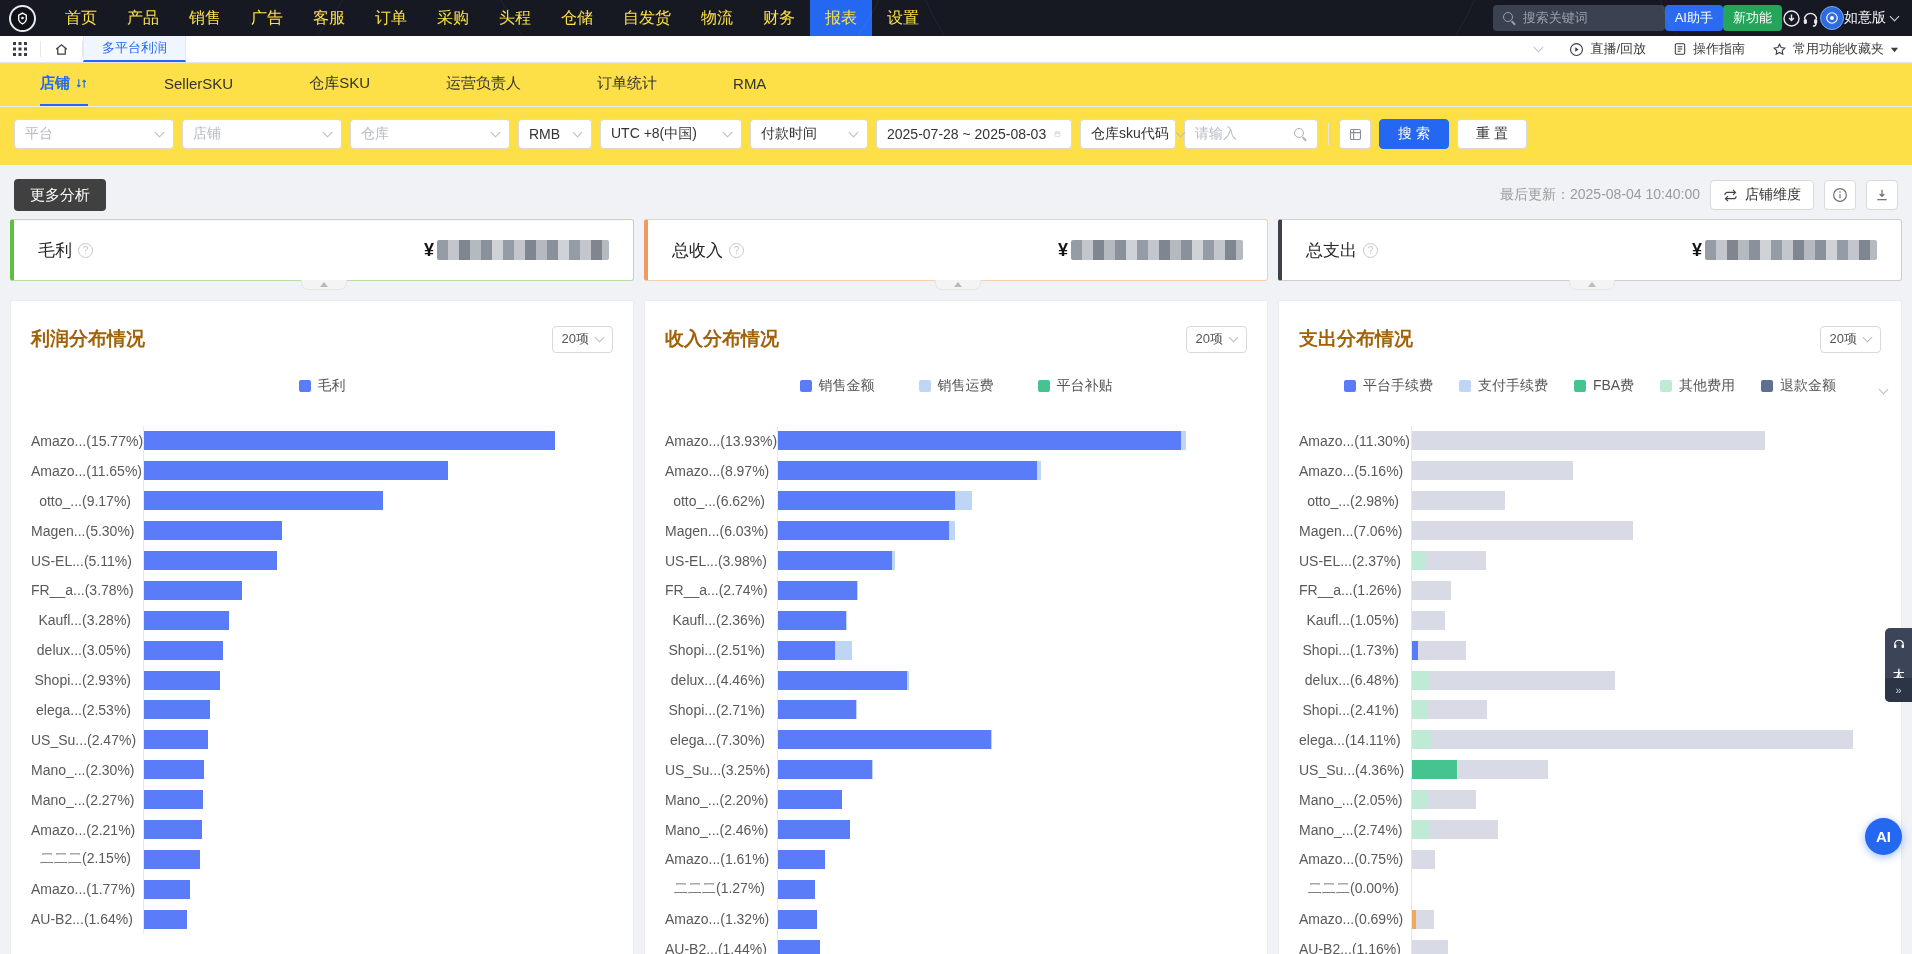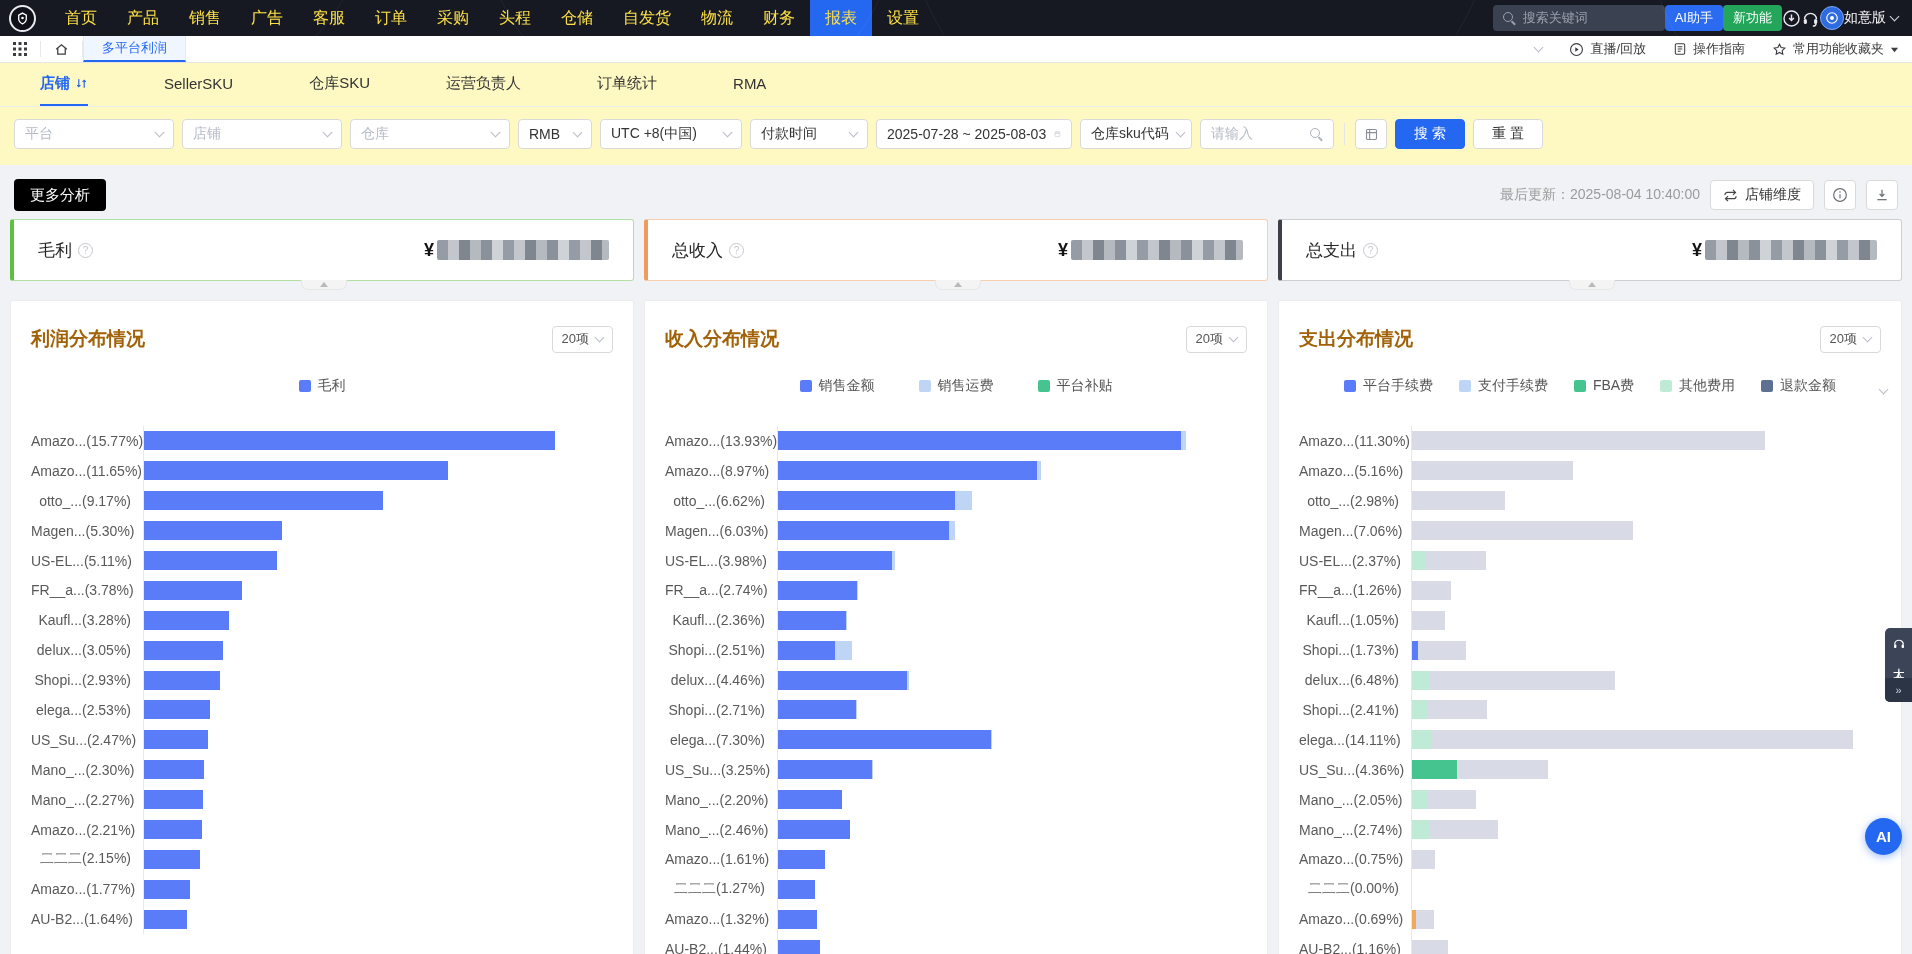--- a/index.html
+++ b/index.html
@@ -34,37 +34,37 @@
 
   
   .tabstrip{height:27px;background:#fff;border-bottom:1px solid #E6E6E6;display:flex;align-items:stretch;font-size:13px;color:#3A3A3A;position:relative;z-index:4;}
   .ts-icon{display:flex;align-items:center;justify-content:center;padding:0 13px;color:#4A4A4A;cursor:pointer;}
   .vline{width:1px;background:#E8E8E8;margin:5px 0;}
   .page-tab{display:flex;align-items:center;gap:6px;padding:0 18px;background:#F0F6FF;color:#2468F2;border-bottom:2px solid #2468F2;border-right:1px solid #E8E8E8;border-left:1px solid #E8E8E8;font-size:13px;cursor:pointer;}
   .ts-right{margin-left:auto;display:flex;align-items:center;gap:0;}
   .ts-item{display:flex;align-items:center;gap:6px;padding:0 13px;cursor:pointer;white-space:nowrap;}
 
   
-  .panel{background:#fef9c3;}
+  .panel{background:#fde047;}
   .subtabs{height:44px;display:flex;align-items:stretch;padding-left:40px;border-bottom:1px solid #ECECEE;}
   .stab{display:flex;align-items:center;gap:5px;margin-right:76px;font-size:15px;color:#333;cursor:pointer;border-bottom:2px solid transparent;}
   .stab.active{color:#2468F2;border-bottom-color:#2468F2;font-weight:bold;}
   .filterbar{display:flex;align-items:center;gap:8px;padding:12px 14px 16px 14px;}
   .fsel{height:30px;border:1px solid #D9D9D9;border-radius:4px;background:#fff;display:flex;align-items:center;justify-content:space-between;padding:0 10px;font-size:14px;gap:8px;cursor:pointer;white-space:nowrap;}
   .fsel .ph{color:#B6BBC6;}
   .fsel .val{color:#333;}
   .fdivider{width:1px;height:22px;background:#E5E5E5;margin:0 2px;}
   .fbtn{height:30px;padding:0 14px;border-radius:4px;font-size:14px;letter-spacing:4px;text-indent:4px;cursor:pointer;display:flex;align-items:center;}
   .fbtn.primary{background:#2468F2;border:1px solid #2468F2;color:#fff;}
   .fbtn.default{background:#fff;border:1px solid #D9D9D9;color:#333;}
   .ficonbtn{width:32px;height:30px;border:1px solid #D9D9D9;border-radius:4px;background:#fff;display:flex;align-items:center;justify-content:center;color:#8A8F99;cursor:pointer;}
 
   
   .toolbar{height:54px;display:flex;align-items:center;padding:6px 14px 0 14px;}
-  .btn-more{height:32px;padding:0 16px;background:#000000;color:#fff;border:none;border-radius:4px;font-size:15px;cursor:pointer;}
+  .btn-more{height:32px;padding:0 16px;background:#404040;color:#fff;border:none;border-radius:4px;font-size:15px;cursor:pointer;}
   .tb-right{margin-left:auto;display:flex;align-items:center;gap:10px;}
   .last-upd{color:#9B9B9B;font-size:14px;}
   .btn-dim{height:30px;padding:0 12px;background:#fff;border:1px solid #D9D9D9;border-radius:4px;display:flex;align-items:center;gap:7px;font-size:14px;color:#333;cursor:pointer;}
   .sqbtn{width:32px;height:30px;background:#fff;border:1px solid #D9D9D9;border-radius:4px;display:flex;align-items:center;justify-content:center;color:#6B7077;cursor:pointer;}
 
   
   .statcards{display:flex;gap:10px;padding:0 10px;}
   .scard{position:relative;flex:1;height:62px;background:#fff;border-radius:3px;display:flex;align-items:center;padding:0 24px;}
   .scard.c0{border:1px solid #B2DFA2;border-left:4px solid #5FBF3F;}
   .scard.c1{border:1px solid #F7CFAC;border-left:4px solid #F09A5E;}
@@ -281,21 +281,21 @@
           <span class="val">付款时间</span>
           <span class="chev"></span>
         </div>
         <div class="fsel" style="width: 196px;">
           <span class="val">2025-07-28 ~ 2025-08-03</span>
           <svg width="14" height="14" viewBox="0 0 24 24" fill="none" stroke="#B6BBC6" stroke-width="1.8">
             <rect x="3.5" y="5" width="17" height="15.5" rx="2"></rect>
             <path d="M3.5 10h17M8 2.5V7M16 2.5V7"></path>
           </svg>
         </div>
-        <div class="fsel" style="width: 112px;">
+        <div class="fsel" style="width: 96px;">
           <span class="val">仓库sku代码</span>
           <span class="chev"></span>
         </div>
         <div class="fsel" style="width: 134px;">
           <span class="ph">请输入</span>
           <span class="mag" style="color:#ABB0BA"></span>
         </div>
         <span class="fdivider"></span>
         <span class="ficonbtn">
           <svg width="15" height="15" viewBox="0 0 24 24" fill="none" stroke="#8A8F99" stroke-width="1.8">

